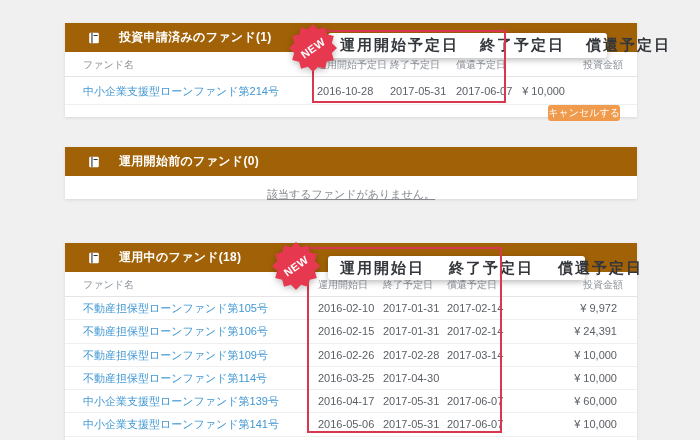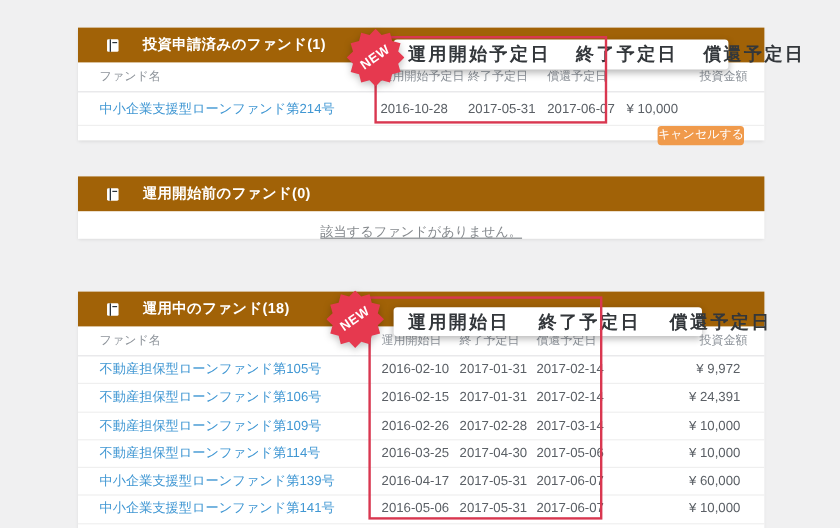--- a/index.html
+++ b/index.html
@@ -225,21 +225,20 @@
       <a class="cell c-name link">不動産担保型ローンファンド第109号</a>
       <span class="cell c2">2016-02-26</span>
       <span class="cell c3">2017-02-28</span>
       <span class="cell c4">2017-03-14</span>
       <span class="cell c-amt">¥ 10,000</span>
     </div>
     <div class="trow">
       <a class="cell c-name link">不動産担保型ローンファンド第114号</a>
       <span class="cell c2">2016-03-25</span>
       <span class="cell c3">2017-04-30</span>
-      <span class="cell c4">2017-05-06</span>
       <span class="cell c-amt">¥ 10,000</span>
     </div>
     <div class="trow">
       <a class="cell c-name link">中小企業支援型ローンファンド第139号</a>
       <span class="cell c2">2016-04-17</span>
       <span class="cell c3">2017-05-31</span>
       <span class="cell c4">2017-06-07</span>
       <span class="cell c-amt">¥ 60,000</span>
     </div>
     <div class="trow">

